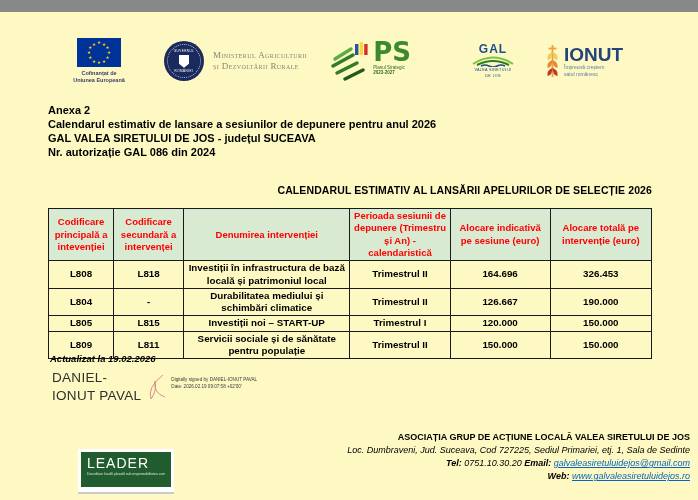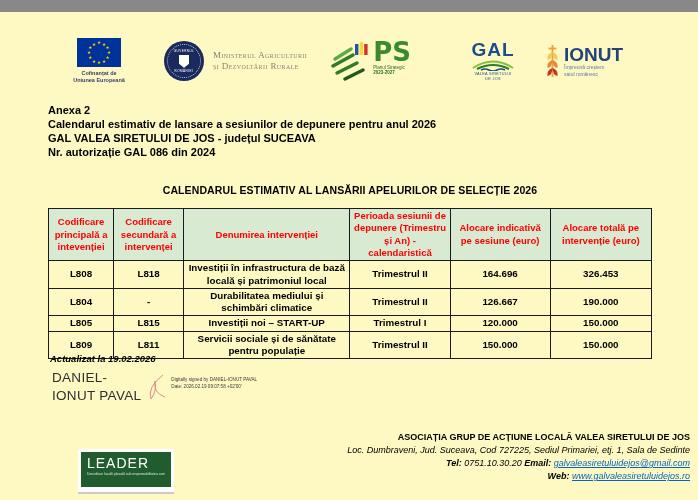--- a/index.html
+++ b/index.html
@@ -21,30 +21,30 @@
   .seal-txt { font-size:3px; color:#fff; letter-spacing:.5px; text-align:center; line-height:1.4; }
   .seal-emblem { width:10px; height:13px; background:#fff; clip-path:polygon(0 0,100% 0,100% 70%,50% 100%,0 70%); margin:1px 0; }
   .ministry-name { margin-left:9px; font-family:"Liberation Serif", serif; font-variant:small-caps;
                    color:#8a8378; font-size:9px; line-height:1.25; letter-spacing:.4px; }
   .ps-logo { display:flex; align-items:flex-start; margin-left:24px; }
   .ps-text { margin-left:4px; }
   .ps-abbr { font-size:26px; font-weight:bold; color:#3a8a2e; line-height:.9; font-family:"DejaVu Sans", sans-serif; }
   .ps-caption { font-size:4.5px; color:#2d6a2d; line-height:1.3; }
   .ps-caption b { display:block; }
   .gal-logo { margin-left:60px; display:flex; flex-direction:column; align-items:center; }
-  .gal-abbr { font-size:19px; font-weight:bold; color:#1b4e8a; letter-spacing:1px; line-height:1; }
+  .gal-abbr { font-size:12px; font-weight:bold; color:#1b4e8a; letter-spacing:1px; line-height:1; }
   .gal-caption { font-size:3.8px; color:#1b4e8a; text-align:center; line-height:1.4; margin-top:1px; letter-spacing:.3px; }
   .afir-logo { margin-left:30px; display:flex; align-items:center; }
   .afir-right { margin-left:4px; }
   .afir-abbr { font-size:19px; font-weight:bold; color:#24437c; line-height:1; }
   .afir-caption { font-size:5px; color:#5b7ca5; line-height:1.3; }
 
   
   .doc-head { position:absolute; top:91px; left:48px; font-size:11px; font-weight:bold; line-height:1.28; }
-  .table-title { position:absolute; top:172px; left:48px; width:604px; text-align:center;
+  .table-title { position:absolute; top:172px; left:48px; width:604px; text-align:right;
                  font-size:10.5px; font-weight:bold; letter-spacing:.1px; }
 
   
   table.cal { position:absolute; top:196px; left:48px; width:604px; border-collapse:collapse; table-layout:fixed; }
   table.cal th, table.cal td { border:1px solid #1a1a1a; text-align:center; vertical-align:middle; padding:1px 3px; }
   table.cal th { background:#d9ead3; color:#ff0000; font-size:9.5px; font-weight:bold; line-height:1.3; height:40px; }
   table.cal td { font-size:9.8px; font-weight:bold; line-height:1.25; height:27px; }
   table.cal tr.slim td { height:15px; }
   .c1{width:10.8%} .c2{width:11.6%} .c3{width:27.6%} .c4{width:16.6%} .c5{width:16.6%} .c6{width:16.8%}
 

